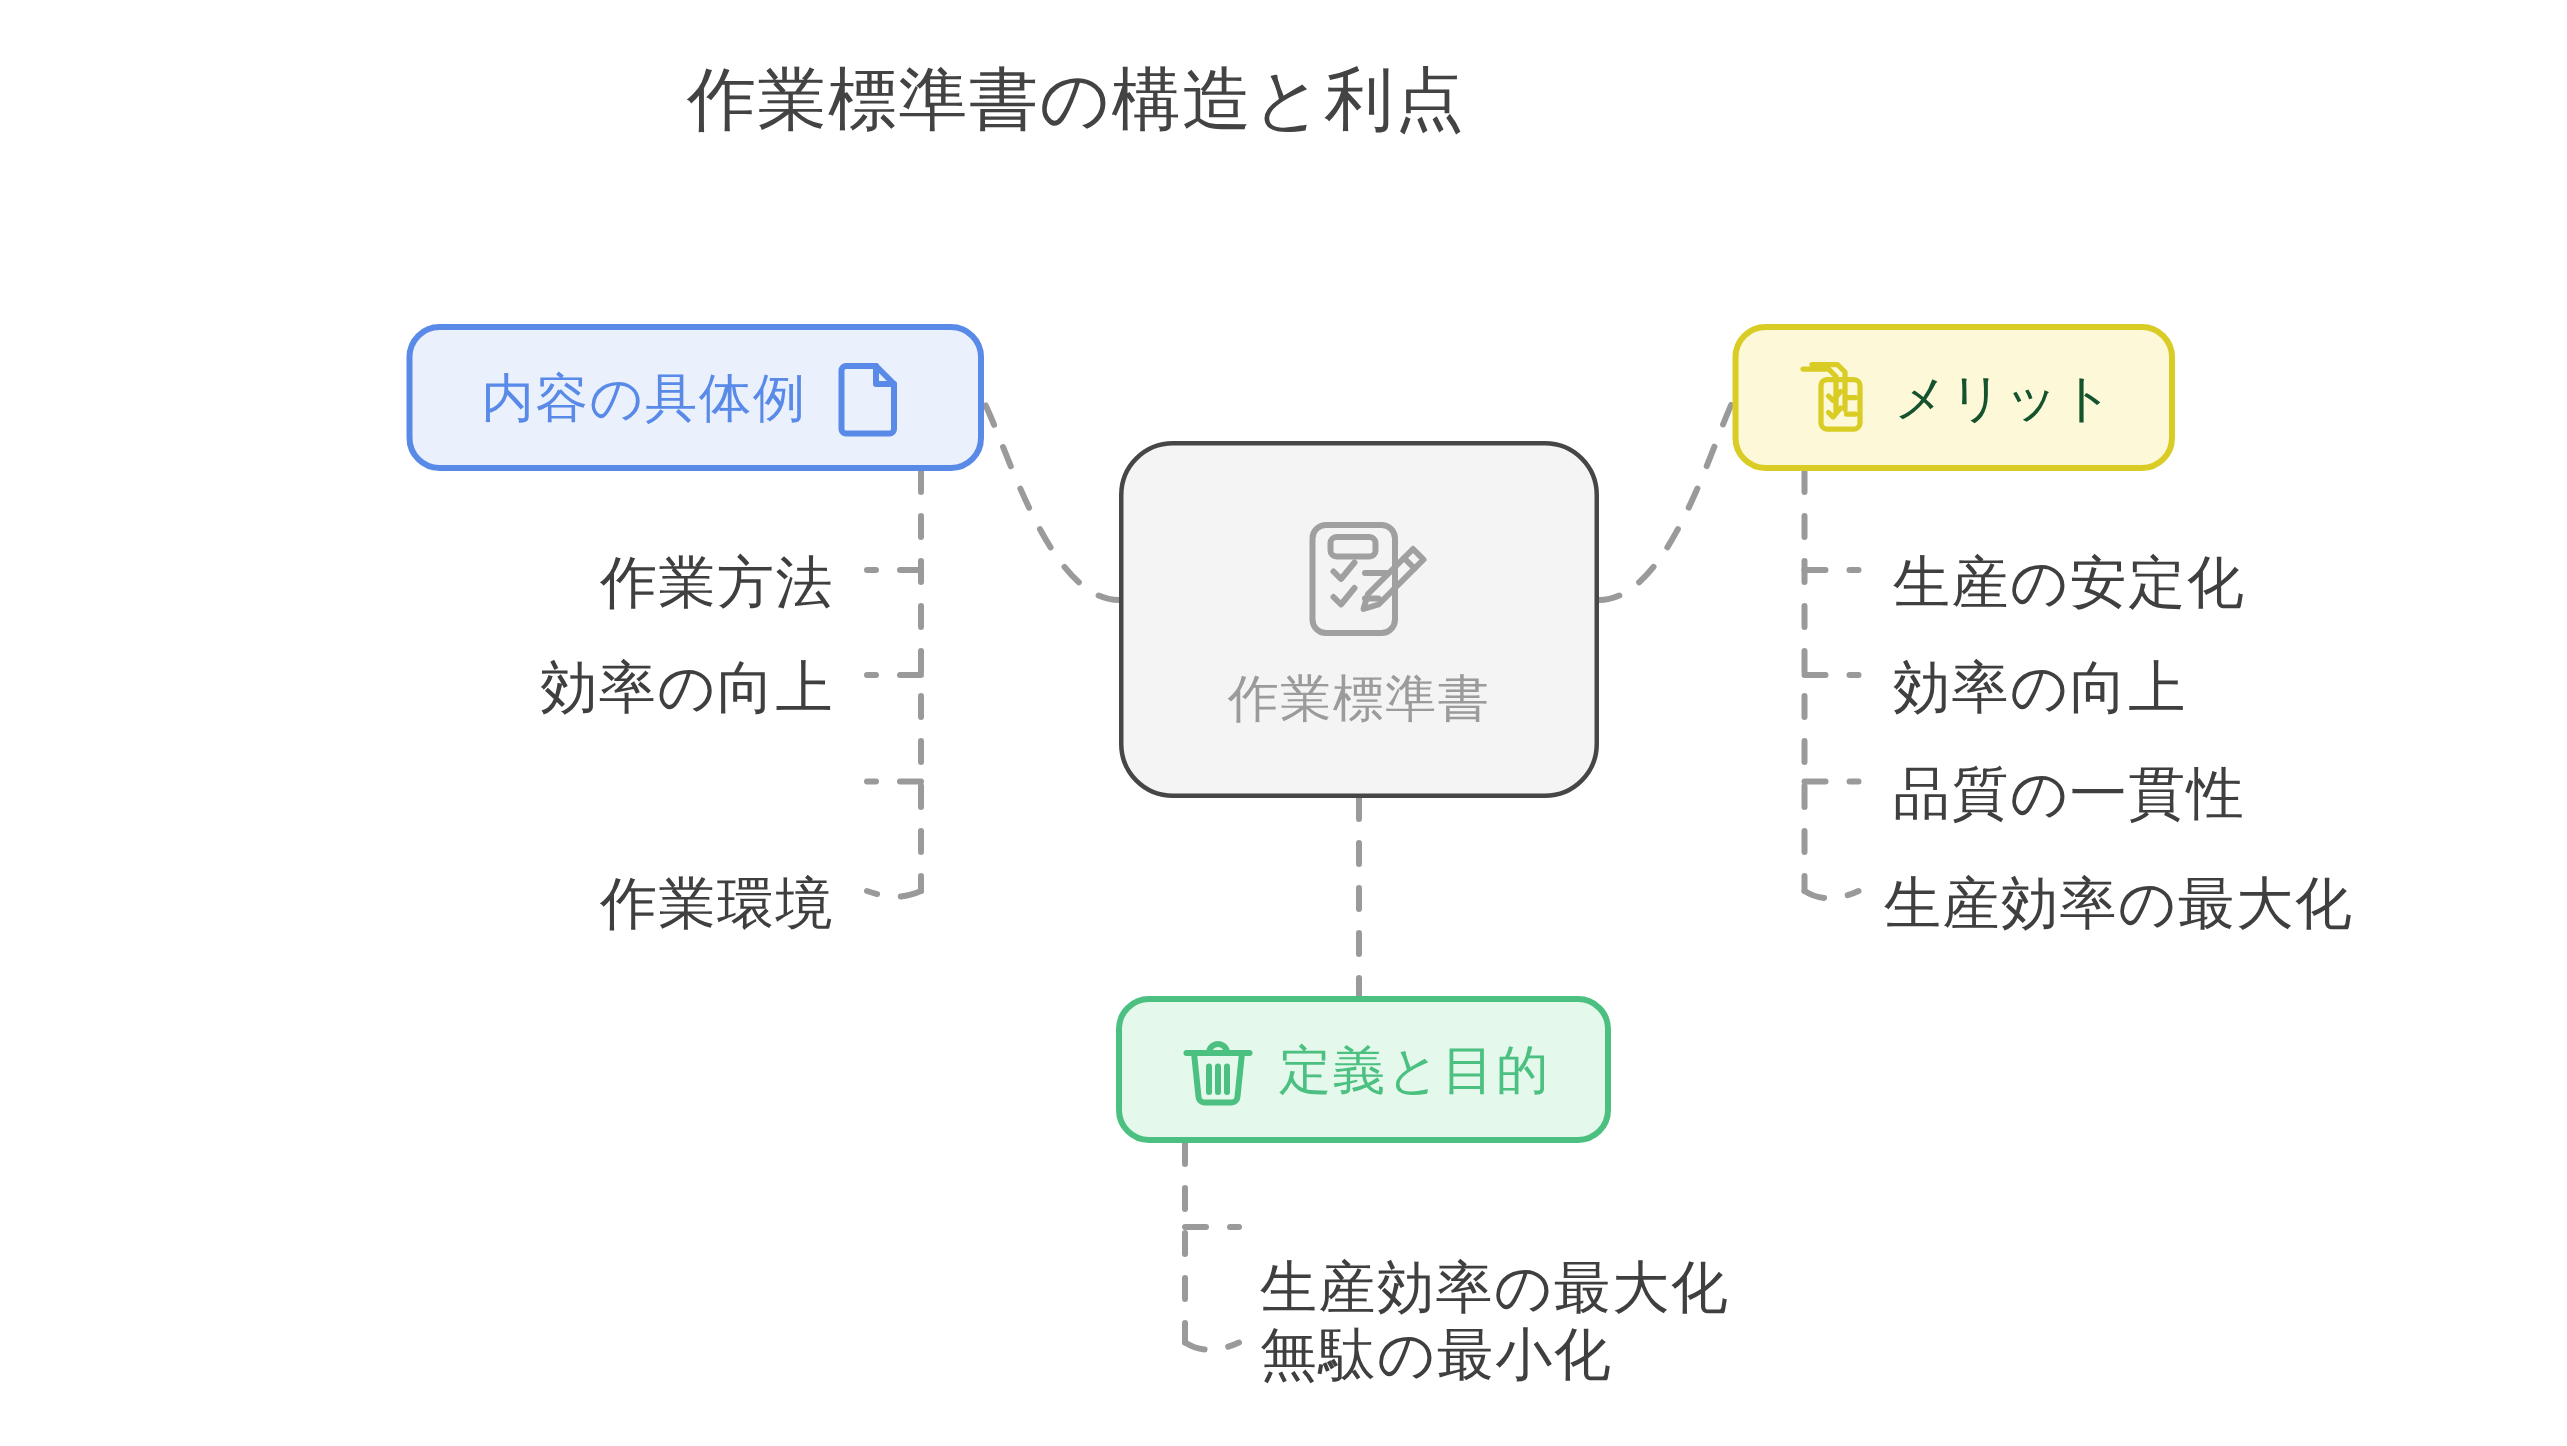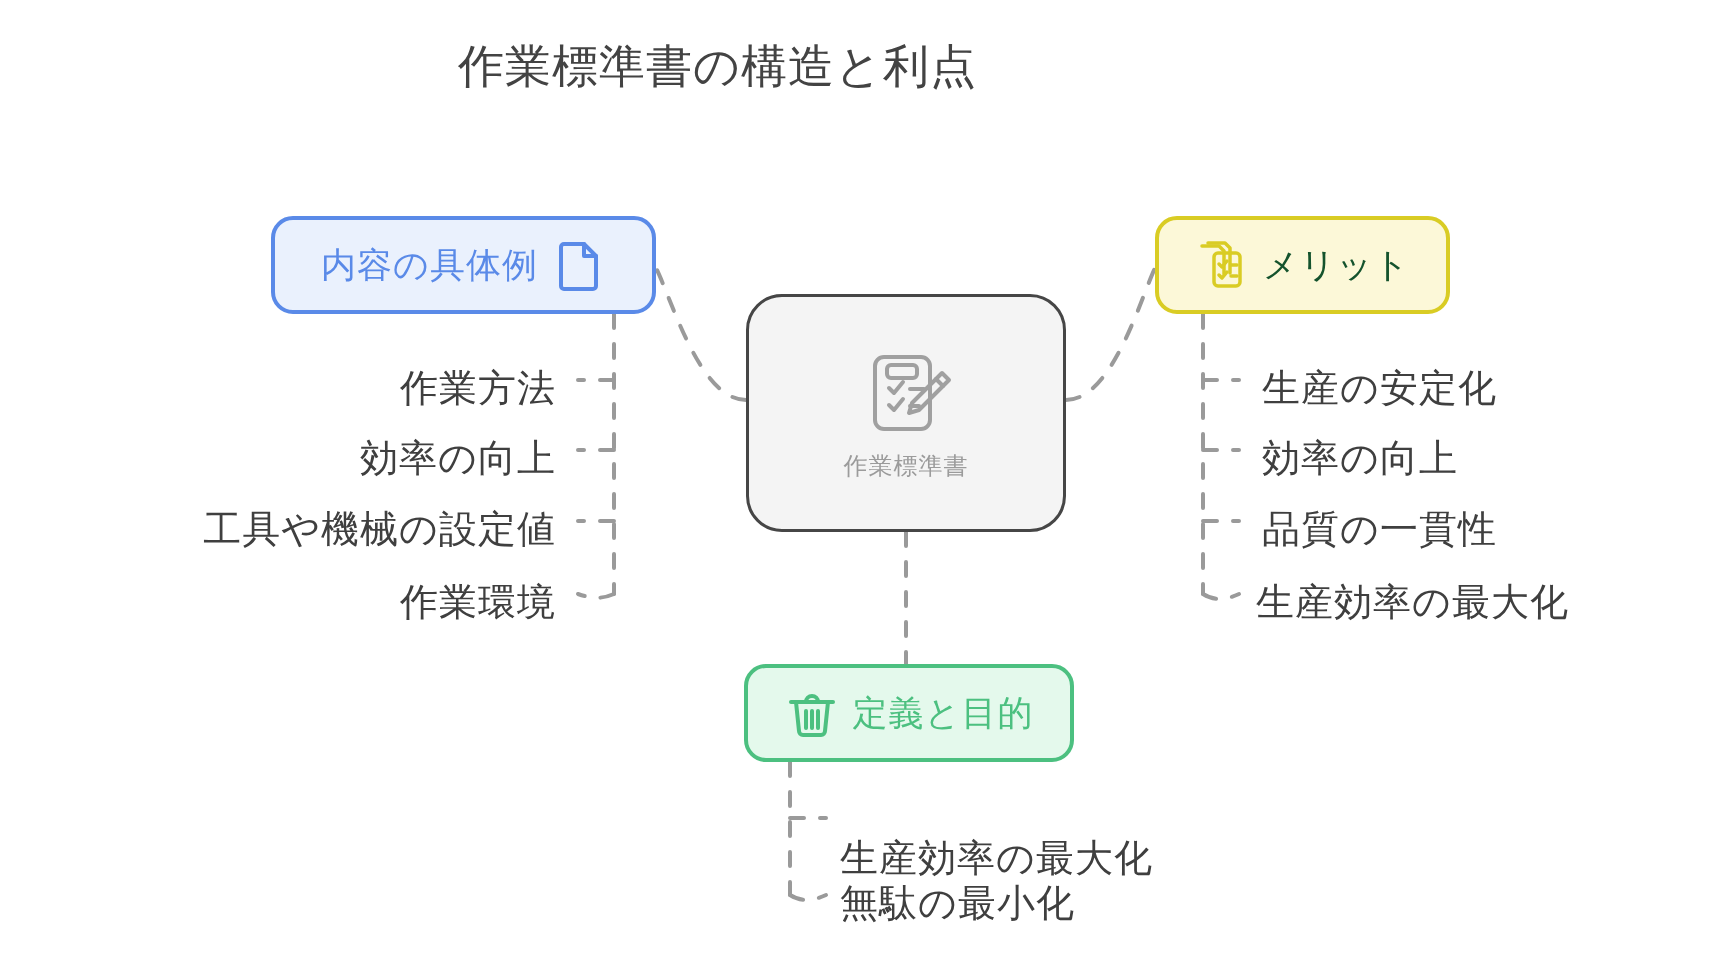--- a/index.html
+++ b/index.html
@@ -54,21 +54,21 @@
     border: 3px solid #464646;
     border-radius: 36px;
     background: #f4f4f4;
     display: flex;
     flex-direction: column;
     align-items: center;
     justify-content: center;
     box-sizing: border-box;
   }
   .center-node .label {
-    font-size: 24px;
+    font-size: 34px;
     color: #9b9b9b;
     margin-top: 10px;
     letter-spacing: 1px;
   }
   .center-icon { width: 96px; height: 96px; }
 
   
   .node {
     position: absolute;
     display: flex;
@@ -215,21 +215,20 @@
         <path d="M21 25 v17"></path>
         <path d="M27 25 v17"></path>
         <path d="M33 25 v17"></path>
       </svg>
     </span>
     <span class="node-label">定義と目的</span>
   </div>
 
   <div class="leaf right-align" style="left:556px; top:363px;">作業方法</div>
   <div class="leaf right-align" style="left:556px; top:433px;">効率の向上</div>
-  <div class="leaf right-align" style="left:556px; top:504px;">工具や機械の設定値</div>
   <div class="leaf right-align" style="left:556px; top:577px;">作業環境</div>
 
   <div class="leaf" style="left:1262px; top:363px;">生産の安定化</div>
   <div class="leaf" style="left:1262px; top:504px;">品質の一貫性</div>
   <div class="leaf" style="left:1262px; top:433px;">効率の向上</div>
   <div class="leaf" style="left:1256px; top:577px;">生産効率の最大化</div>
 
   <div class="leaf" style="left:840px; top:833px;font-family:Liberation Serif, serif;">生産効率の最大化</div>
   <div class="leaf" style="left:840px; top:878px;">無駄の最小化</div>
 

